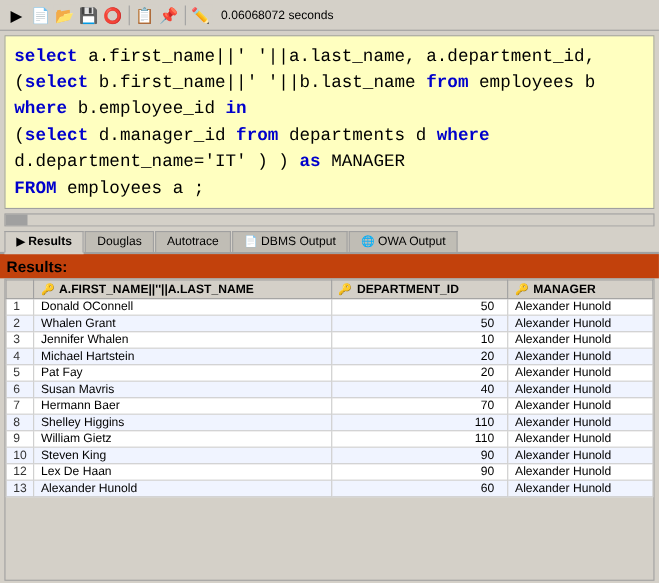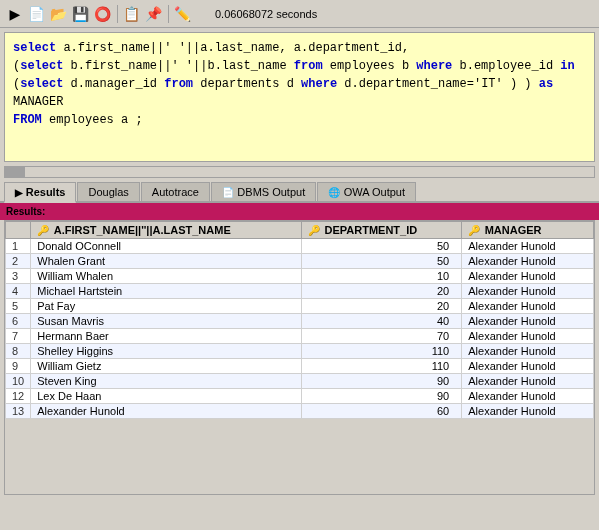--- a/index.html
+++ b/index.html
@@ -17,30 +17,30 @@
     }
     .toolbar-btn {
       width: 20px; height: 20px;
       background: #d4d0c8;
       border: 1px solid transparent;
       display: flex; align-items: center; justify-content: center;
       cursor: pointer;
       font-size: 14px;
     }
     .toolbar-sep { width: 1px; height: 18px; background: #a0a0a0; margin: 0 2px; }
-    .timing-text { font-size: 11px; color: #000; margin-left: 20px; }
+    .timing-text { font-size: 11px; color: #000; margin-left: 6px; }
 
     
     .sql-editor {
       background: #ffffc0;
       border: 1px solid #a0a0a0;
       margin: 4px;
       padding: 6px 8px;
       font-family: 'Courier New', monospace;
-      font-size: 12px;
+      font-size: 16px;
       line-height: 1.5;
       min-height: 130px;
       color: #000;
       white-space: pre-wrap;
       word-wrap: break-word;
       overflow: hidden;
     }
     .sql-keyword { color: #0000cc; font-weight: bold; }
 
     
@@ -80,24 +80,24 @@
       background: #d4d0c8;
       border-bottom: 2px solid #d4d0c8;
       margin-bottom: -2px;
       font-weight: bold;
     }
     .tab-icon { font-size: 10px; }
 
     
     .results-label {
       padding: 3px 6px;
-      font-size: 10px;
+      font-size: 14px;
       font-weight: bold;
       color: #000;
-      background: #be185d;
+      background: #c2410c;
     }
 
     
     .results-container {
       margin: 0 4px 4px 4px;
       border: 1px solid #a0a0a0;
       overflow: auto;
       height: calc(530px - 28px - 145px - 24px - 28px - 24px - 6px);
     }
     table {
@@ -214,21 +214,21 @@
           <td>Alexander Hunold</td>
         </tr>
         <tr>
           <td class="num-col">2</td>
           <td>Whalen Grant</td>
           <td class="dept-col">50</td>
           <td>Alexander Hunold</td>
         </tr>
         <tr>
           <td class="num-col">3</td>
-          <td>William Whalen</td>
+          <td>Jennifer Whalen</td>
           <td class="dept-col">10</td>
           <td>Alexander Hunold</td>
         </tr>
         <tr>
           <td class="num-col">4</td>
           <td>Michael Hartstein</td>
           <td class="dept-col">20</td>
           <td>Alexander Hunold</td>
         </tr>
         <tr>

